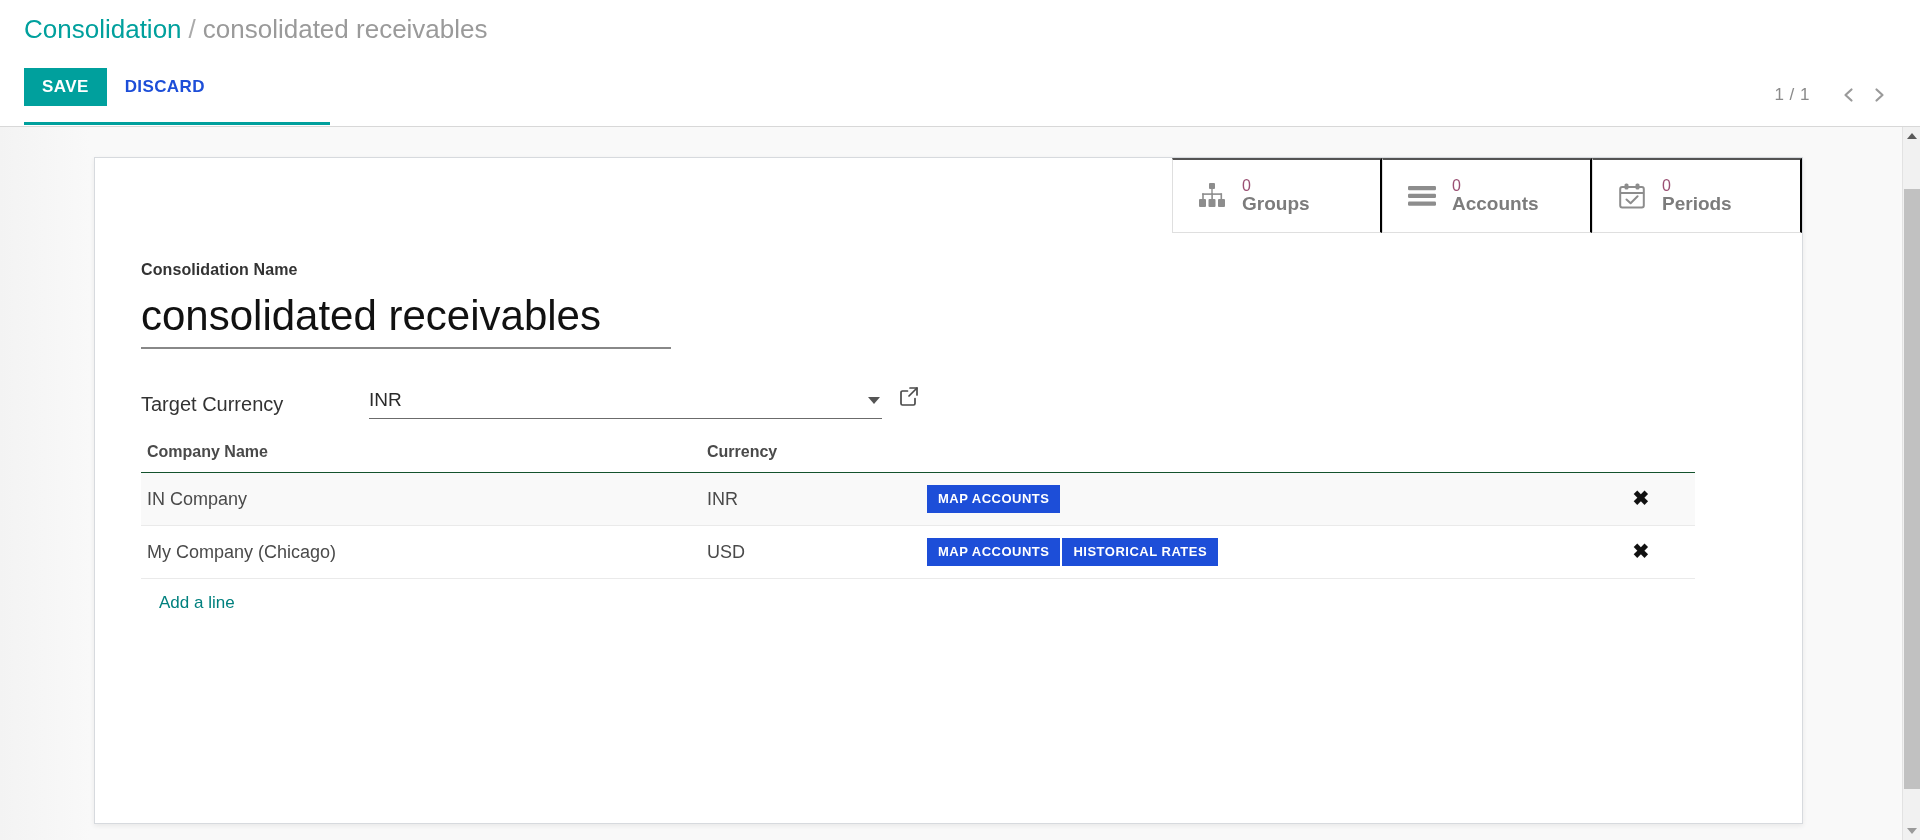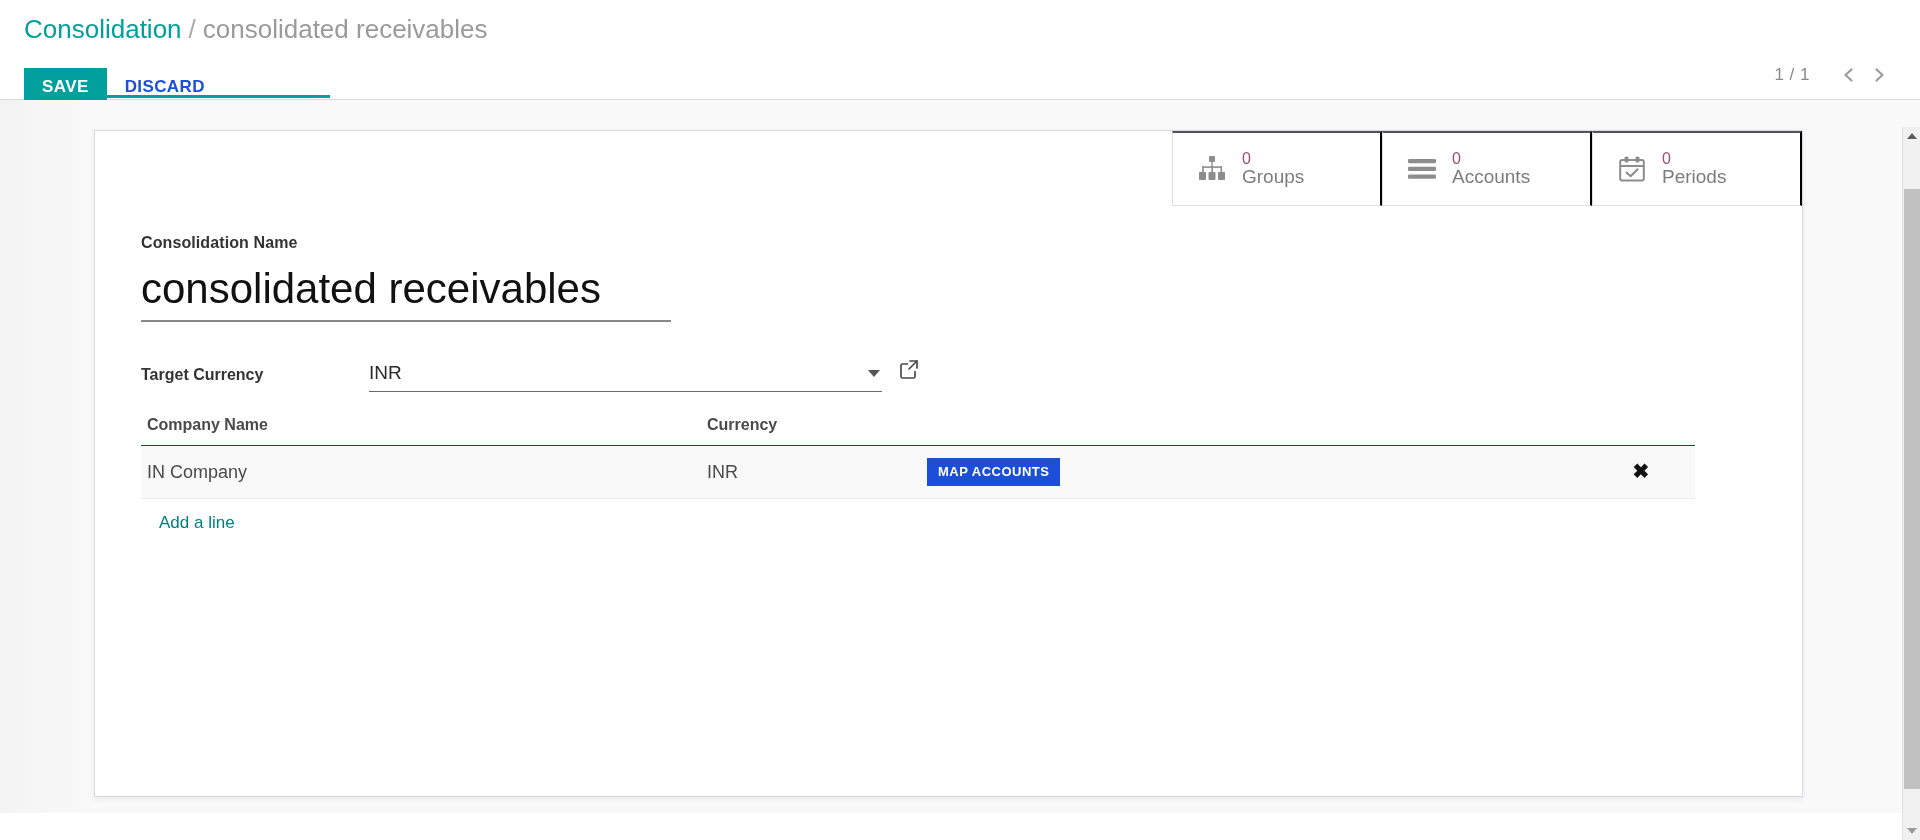--- a/index.html
+++ b/index.html
@@ -9,21 +9,21 @@
     overflow: hidden;
     background: #ffffff;
     font-family: "Liberation Sans", sans-serif;
     -webkit-font-smoothing: antialiased;
   }
 
   
   .control-panel {
     position: relative;
     width: 1920px;
-    height: 100px;
+    height: 127px;
     background: #ffffff;
     border-bottom: 1px solid #d8d8d8;
   }
   .breadcrumb {
     position: absolute;
     left: 24px; top: 12px;
     font-size: 26px;
     line-height: 34px;
     white-space: nowrap;
   }
@@ -70,21 +70,21 @@
     position: absolute;
     left: 24px;
     bottom: 1px;
     width: 306px;
     height: 3px;
     background: #00a09d;
   }
 
   .pager {
     position: absolute;
-    right: 26px; top: 60px;
+    right: 26px; top: 80px;
     display: flex;
     align-items: center;
     gap: 0px;
     color: #8a8a8a;
     font-size: 17px;
   }
   .pager-count {
     color: #8a8a8a;
     font-size: 17px;
     margin-right: 24px;
@@ -159,21 +159,21 @@
     line-height: 1.08;
   }
   .stat-value {
     color: #9a4f72;
     font-size: 16px;
     font-weight: normal;
   }
   .stat-label {
     color: #7c7c7c;
     font-size: 19px;
-    font-weight: normal;
+    font-weight: bold;
   }
 
   
   .form-inner {
     position: absolute;
     left: 0; top: 75px;
     right: 0; bottom: 0;
     padding: 28px 46px 0 46px;
   }
 
@@ -203,22 +203,22 @@
 
   .currency-row {
     margin-top: 38px;
     display: flex;
     align-items: flex-start;
   }
   .currency-label {
     width: 228px;
     padding-top: 6px;
     color: #333333;
-    font-size: 16px;
-    font-weight: bold;
+    font-size: 20px;
+    font-weight: normal;
   }
   .currency-control {
     position: relative;
     width: 513px;
     border-bottom: 1px solid #6b6b6b;
     padding-bottom: 5px;
     display: flex;
     align-items: center;
   }
   .currency-input {
@@ -506,20 +506,33 @@
             <td>
               <div class="cell-btns">
                 <button class="tag-btn">MAP ACCOUNTS</button>
               </div>
             </td>
             <td class="del-cell">
               <span class="del-x">✖</span>
             </td>
           </tr>
 
+          <tr>
+            <td>My Company (Chicago)</td>
+            <td>USD</td>
+            <td>
+              <div class="cell-btns">
+                <button class="tag-btn">MAP ACCOUNTS</button>
+                <button class="tag-btn">HISTORICAL RATES</button>
+              </div>
+            </td>
+            <td class="del-cell">
+              <span class="del-x">✖</span>
+            </td>
+          </tr>
 
 
         </tbody>
       </table>
 
       <span class="add-line">Add a line</span>
 
     </div>
   </div>
 </div>

